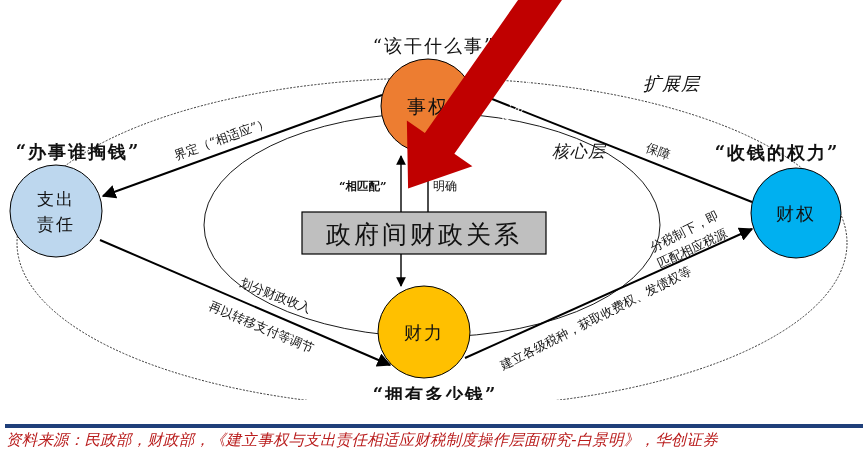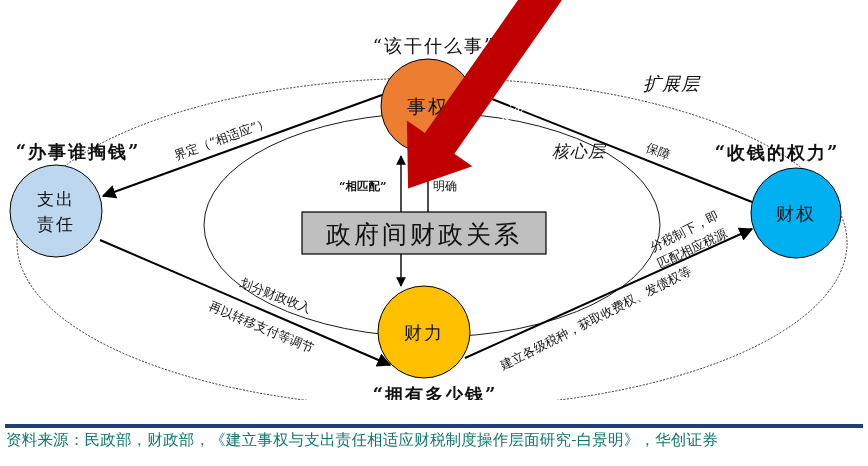--- a/index.html
+++ b/index.html
@@ -2,22 +2,22 @@
 <html><head>
 <meta charset="utf-8">
 <style>
   html, body { margin:0; padding:0; background:#ffffff; }
   body { width:868px; height:466px; position:relative; overflow:hidden;
          font-family:"DejaVu Serif","Liberation Serif",serif; }
   #diagram { position:absolute; left:0; top:0; width:868px; height:400px; }
   .txt { font-family:"DejaVu Serif","Liberation Serif",serif; fill:#111; }
   .ital { font-style:italic; }
   .rule { position:absolute; left:5px; top:424px; width:858px; height:4px; background:#1f3f7a; }
-  .source { position:absolute; left:6px; top:430px; width:860px; font-size:15.5px; 
-            color:#0f766e; white-space:nowrap; font-family:"DejaVu Serif","Liberation Serif",serif; letter-spacing:0.2px; }
+  .source { position:absolute; left:6px; top:430px; width:860px; font-size:15.5px; font-style:italic;
+            color:#b91c1c; white-space:nowrap; font-family:"DejaVu Serif","Liberation Serif",serif; letter-spacing:0.2px; }
 </style>
 </head>
 <body>
 
 <svg id="diagram" viewBox="0 0 868 400" xmlns="http://www.w3.org/2000/svg">
   <defs>
     <marker id="arr" viewBox="0 0 10 10" refX="9" refY="5" markerWidth="7" markerHeight="7" orient="auto-start-reverse">
       <path d="M0,0 L10,5 L0,10 z" fill="#000"></path>
     </marker>
   </defs>

